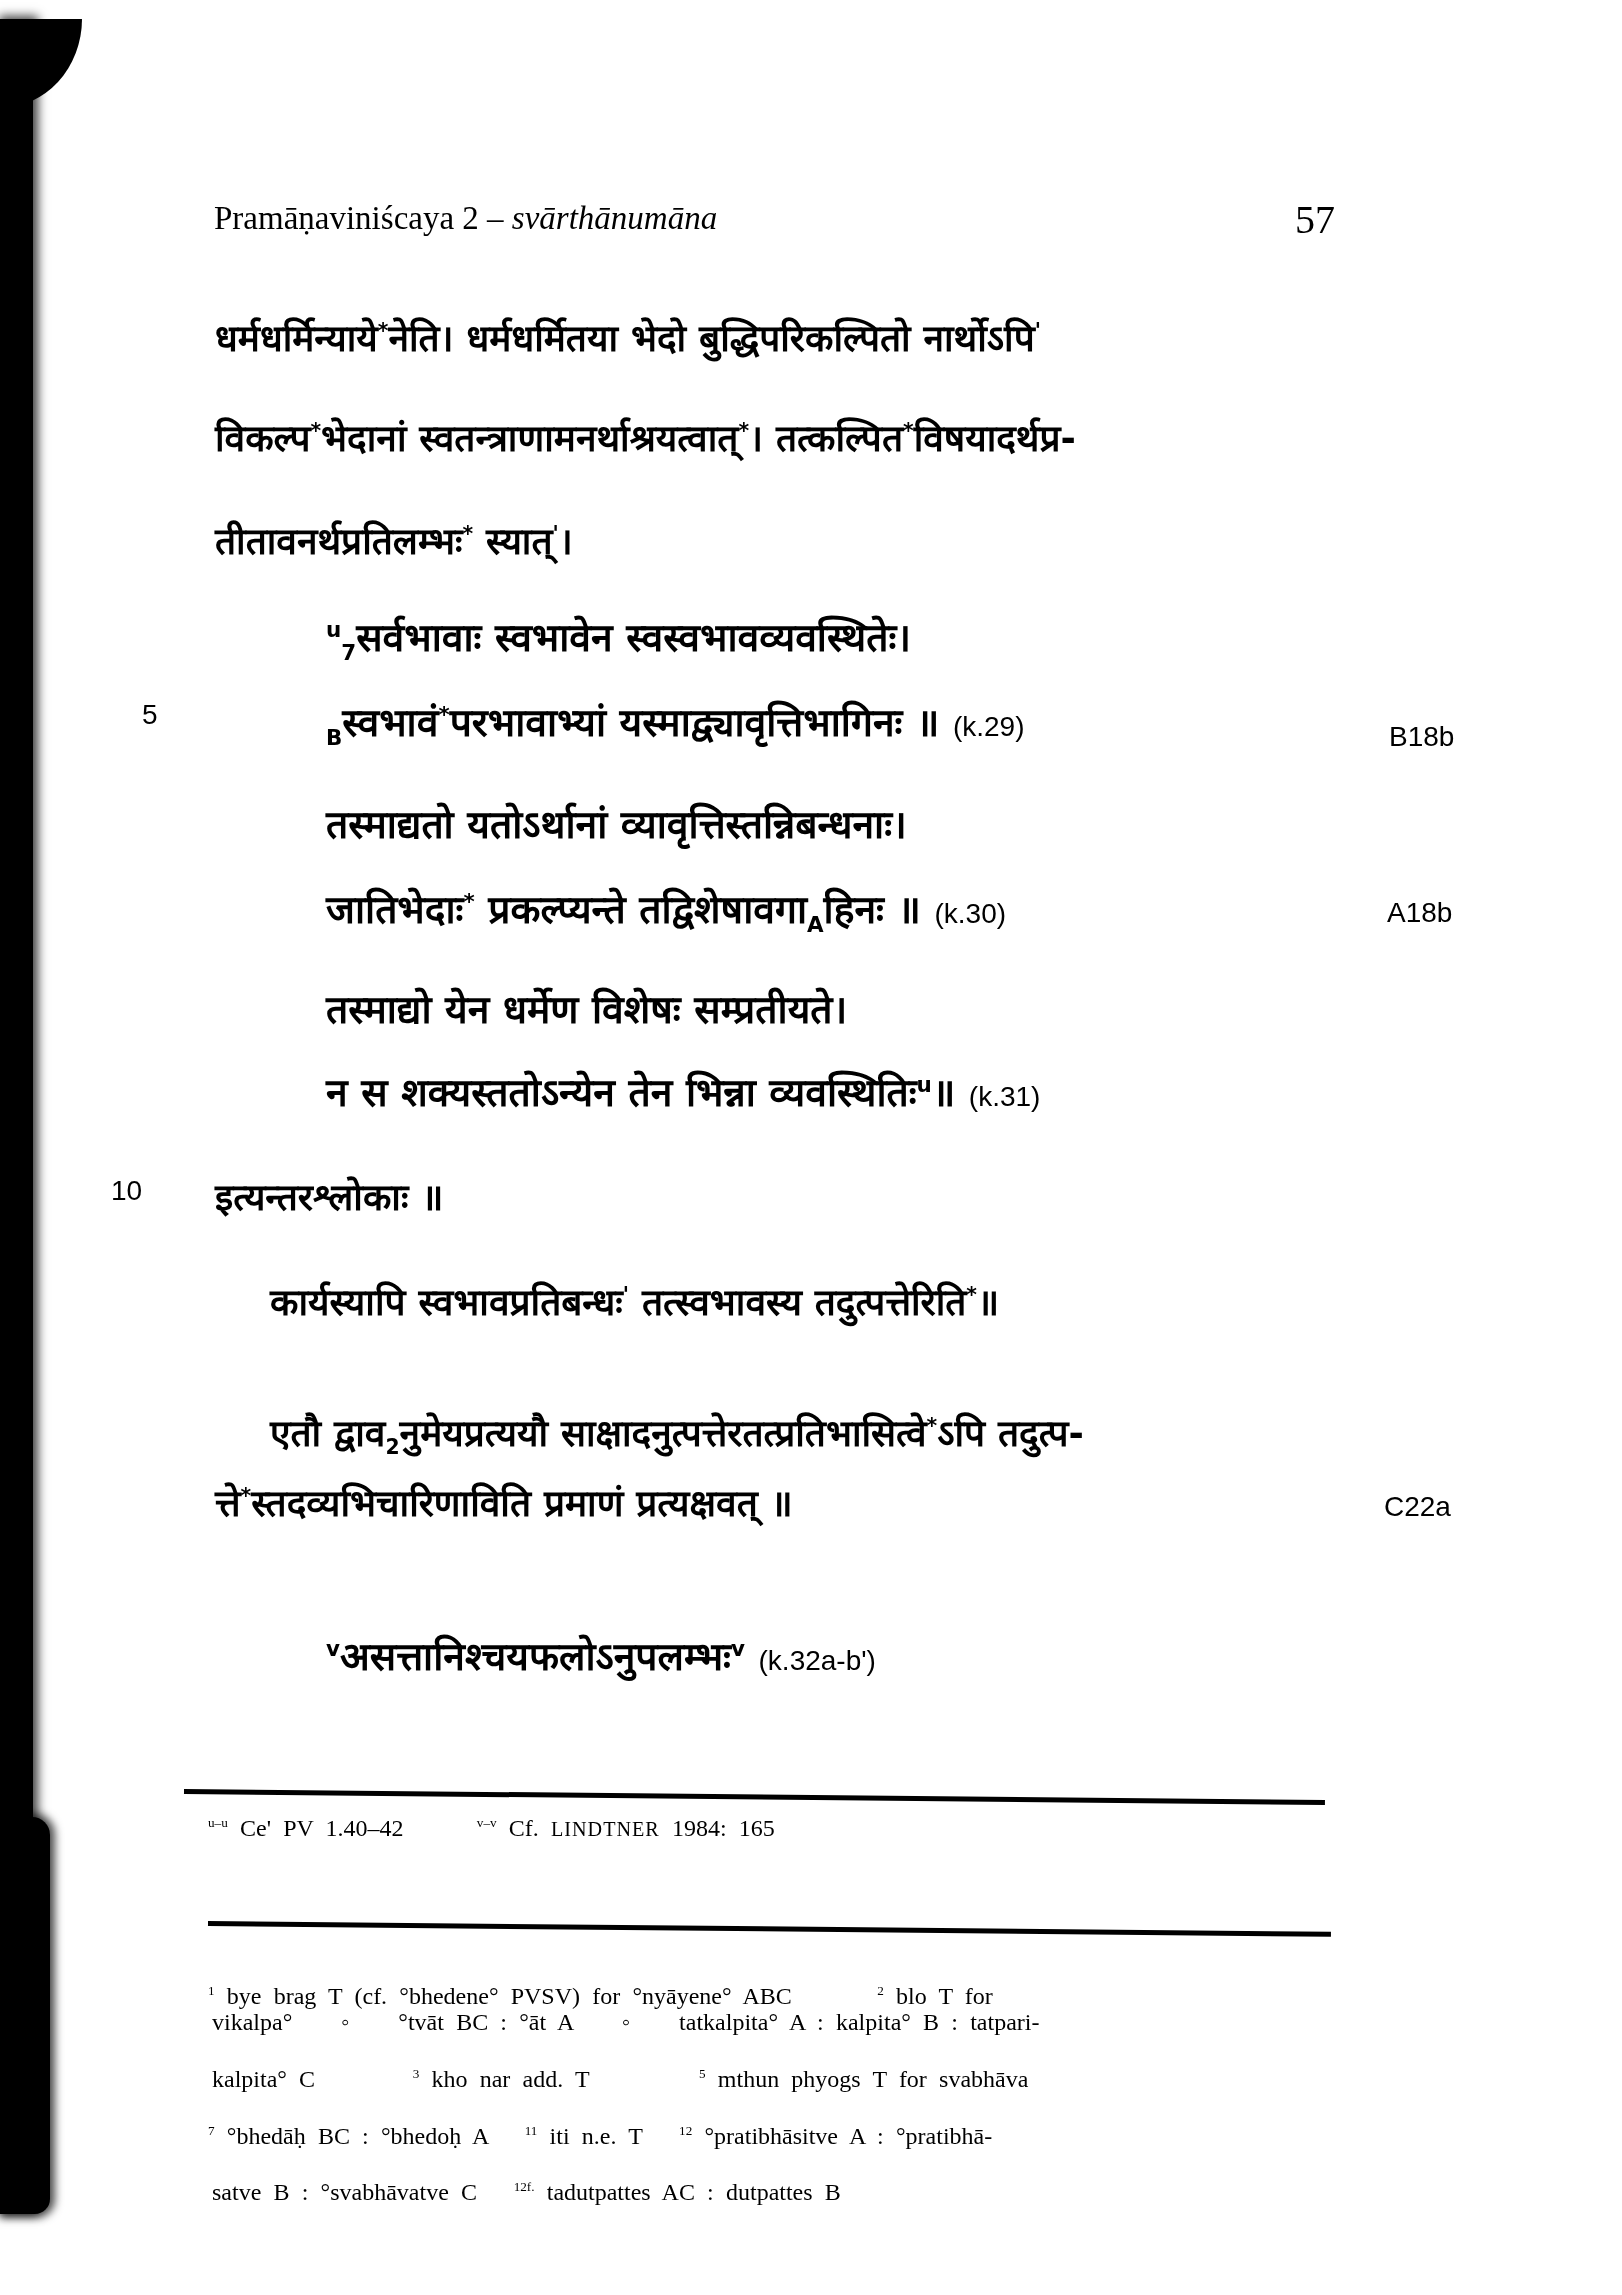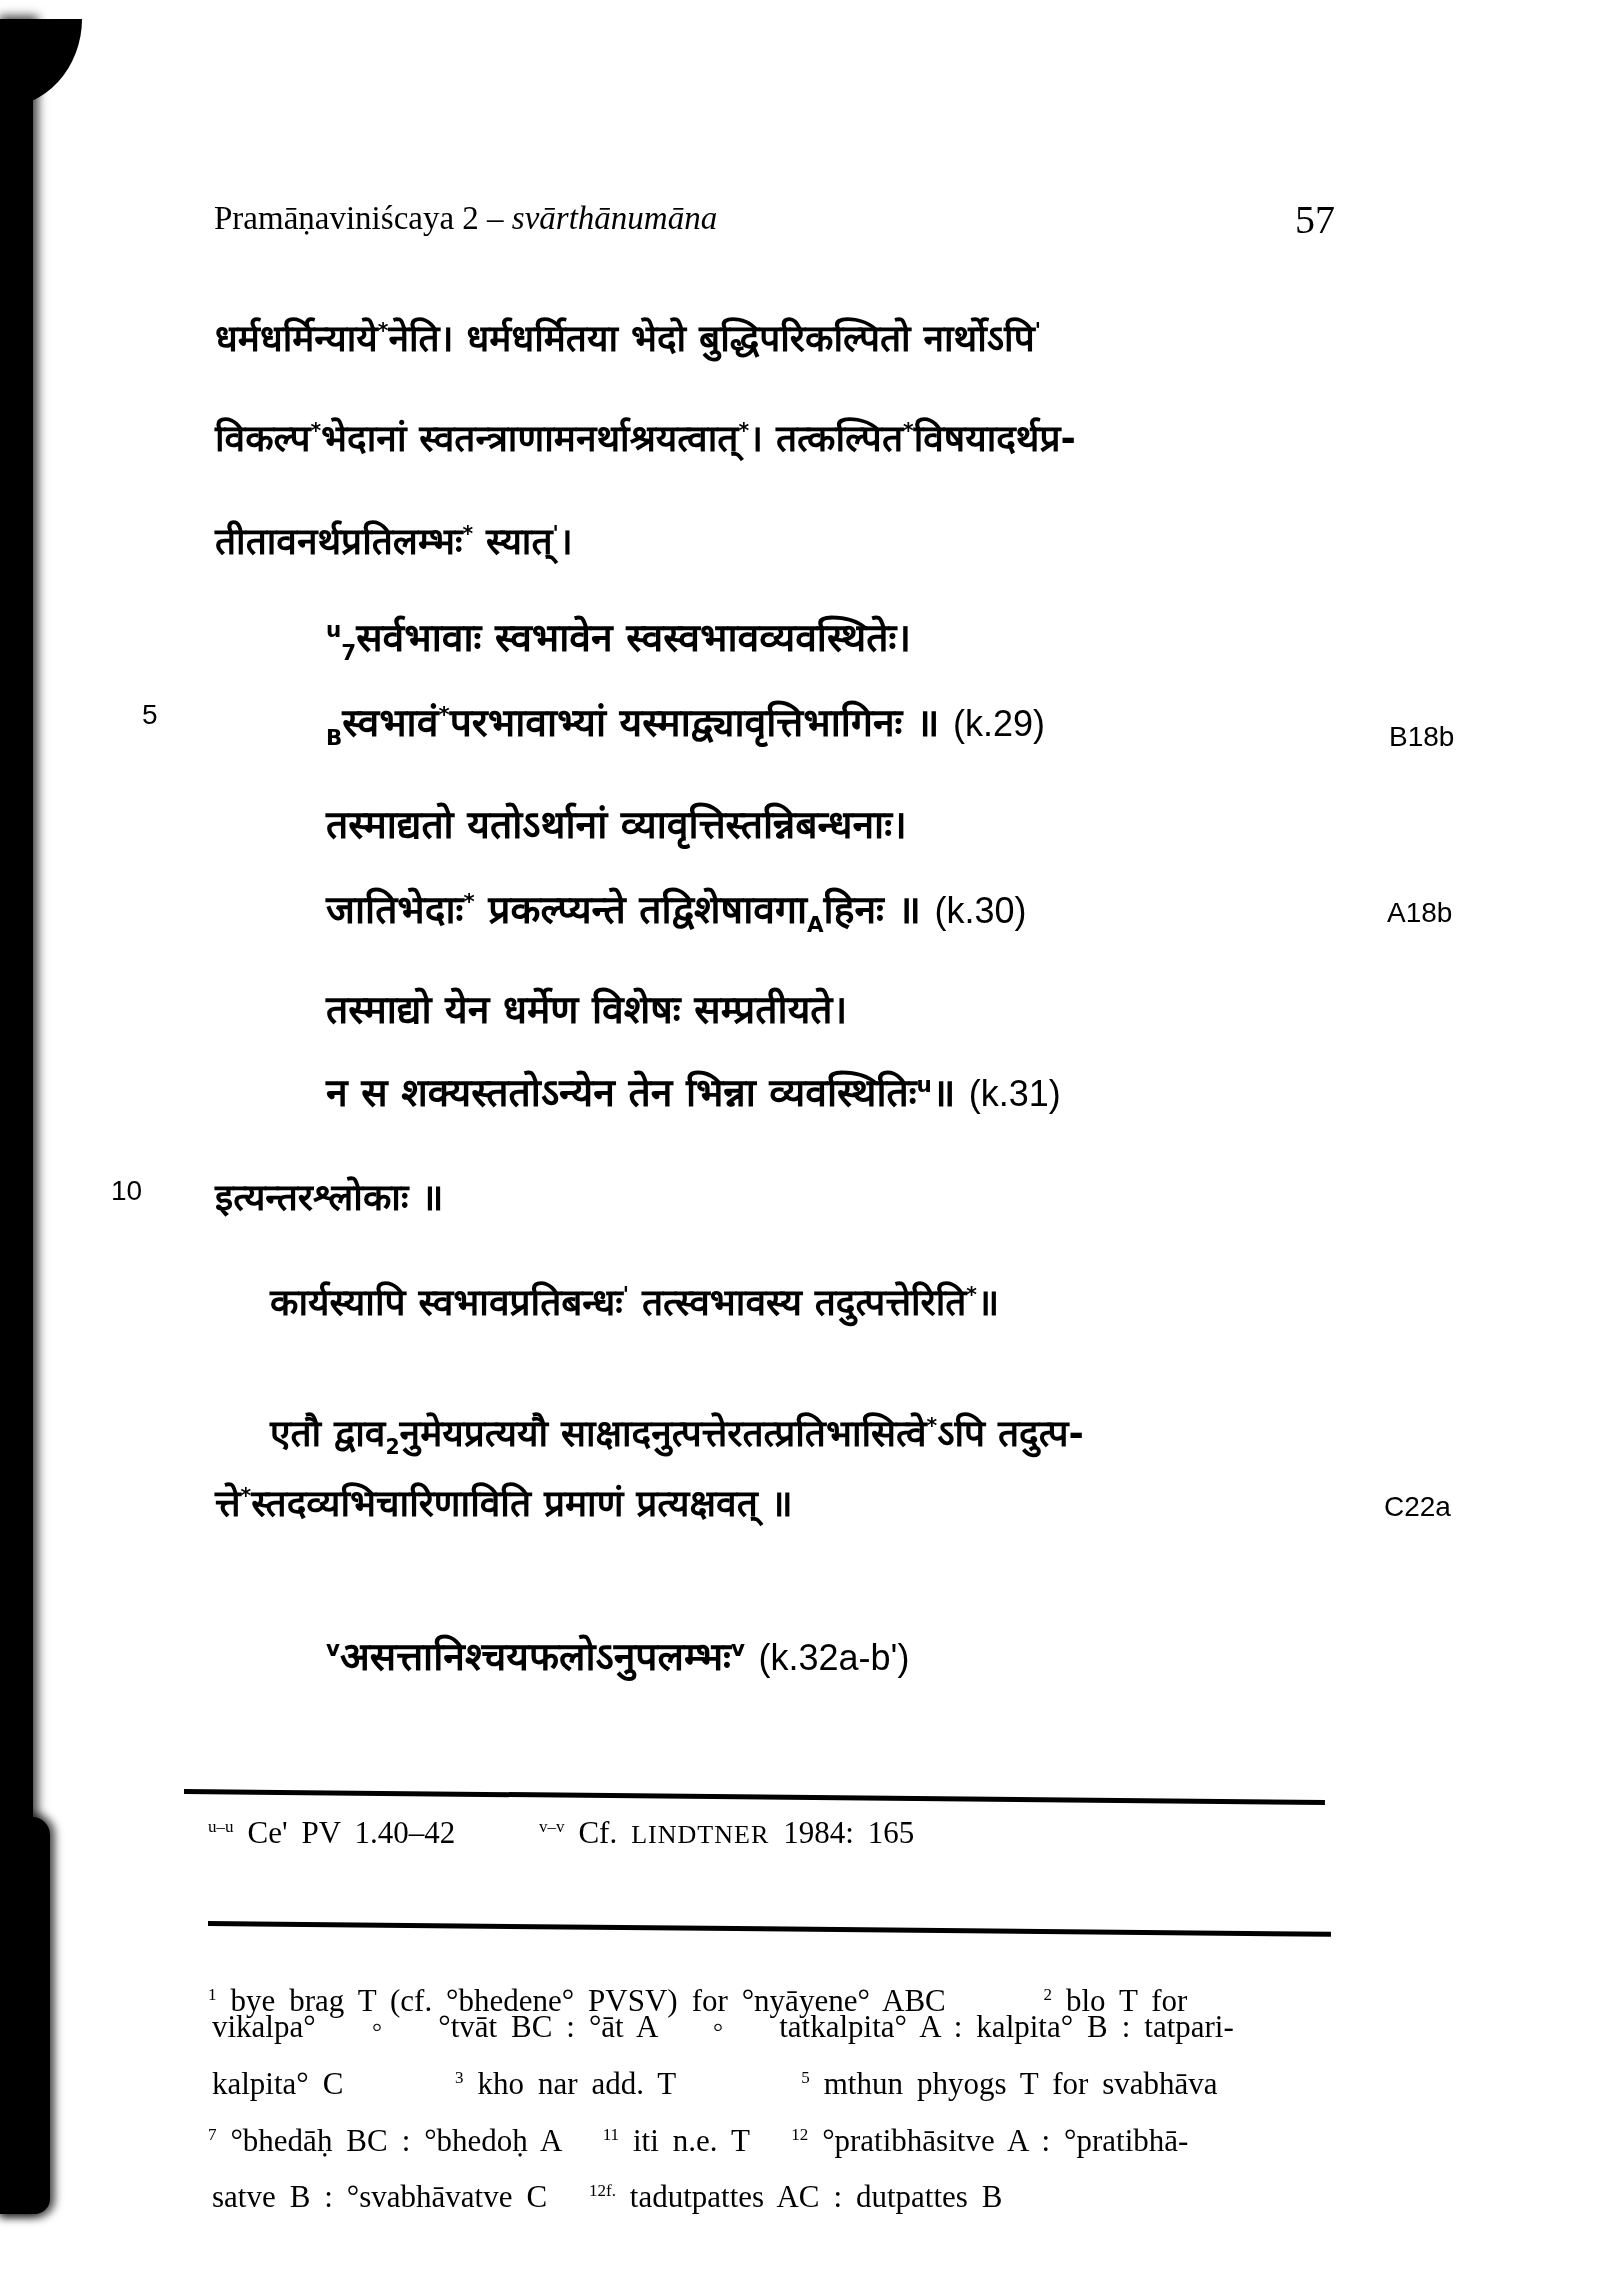--- a/index.html
+++ b/index.html
@@ -17,31 +17,31 @@
     border-bottom-right-radius:100% 100%;}
   
   .hdr{position:absolute;left:214px;top:200px;font-size:33px;white-space:nowrap;}
   .hdr em{font-style:italic;}
   .pagenum{position:absolute;left:1295px;top:196px;font-size:40px;}
   
   .dev{position:absolute;font-family:"DejaVu Sans",sans-serif;font-weight:700;
     font-size:37px;white-space:nowrap;line-height:1.25;}
   .dev.verse{font-size:39px;}
   
-  .rom{position:absolute;font-size:31px;white-space:pre;word-spacing:6.2px;line-height:1.2;text-align:right;}
+  .rom{position:absolute;font-size:24px;white-space:pre;word-spacing:6.2px;line-height:1.2;text-align:right;}
   
   .mnote{position:absolute;font-family:"Liberation Sans",sans-serif;font-size:28px;}
   
   .rule{position:absolute;height:4.9px;background:#000;transform:rotate(0.55deg);transform-origin:left center;}
   
   .seg-d{}
   .seg-n{}
   .seg-sup{font-size:55%;vertical-align:super;line-height:0;}
   .seg-sub{font-size:55%;vertical-align:sub;line-height:0;}
-  .seg-ref{font-family:"Liberation Sans",sans-serif;font-weight:400;font-size:36px;}
+  .seg-ref{font-family:"Liberation Sans",sans-serif;font-weight:400;font-size:28px;}
   .seg-sc{font-size:84%;letter-spacing:1px;}
 </style>
 </head>
 <body>
 
 <div class="bind-top"></div>
 <div class="bind-bar"></div>
 <div class="bind-bar-wide"></div>
 
 <div class="hdr"><span>Pramāṇaviniścaya 2 – </span><em>svārthānumāna</em></div>

